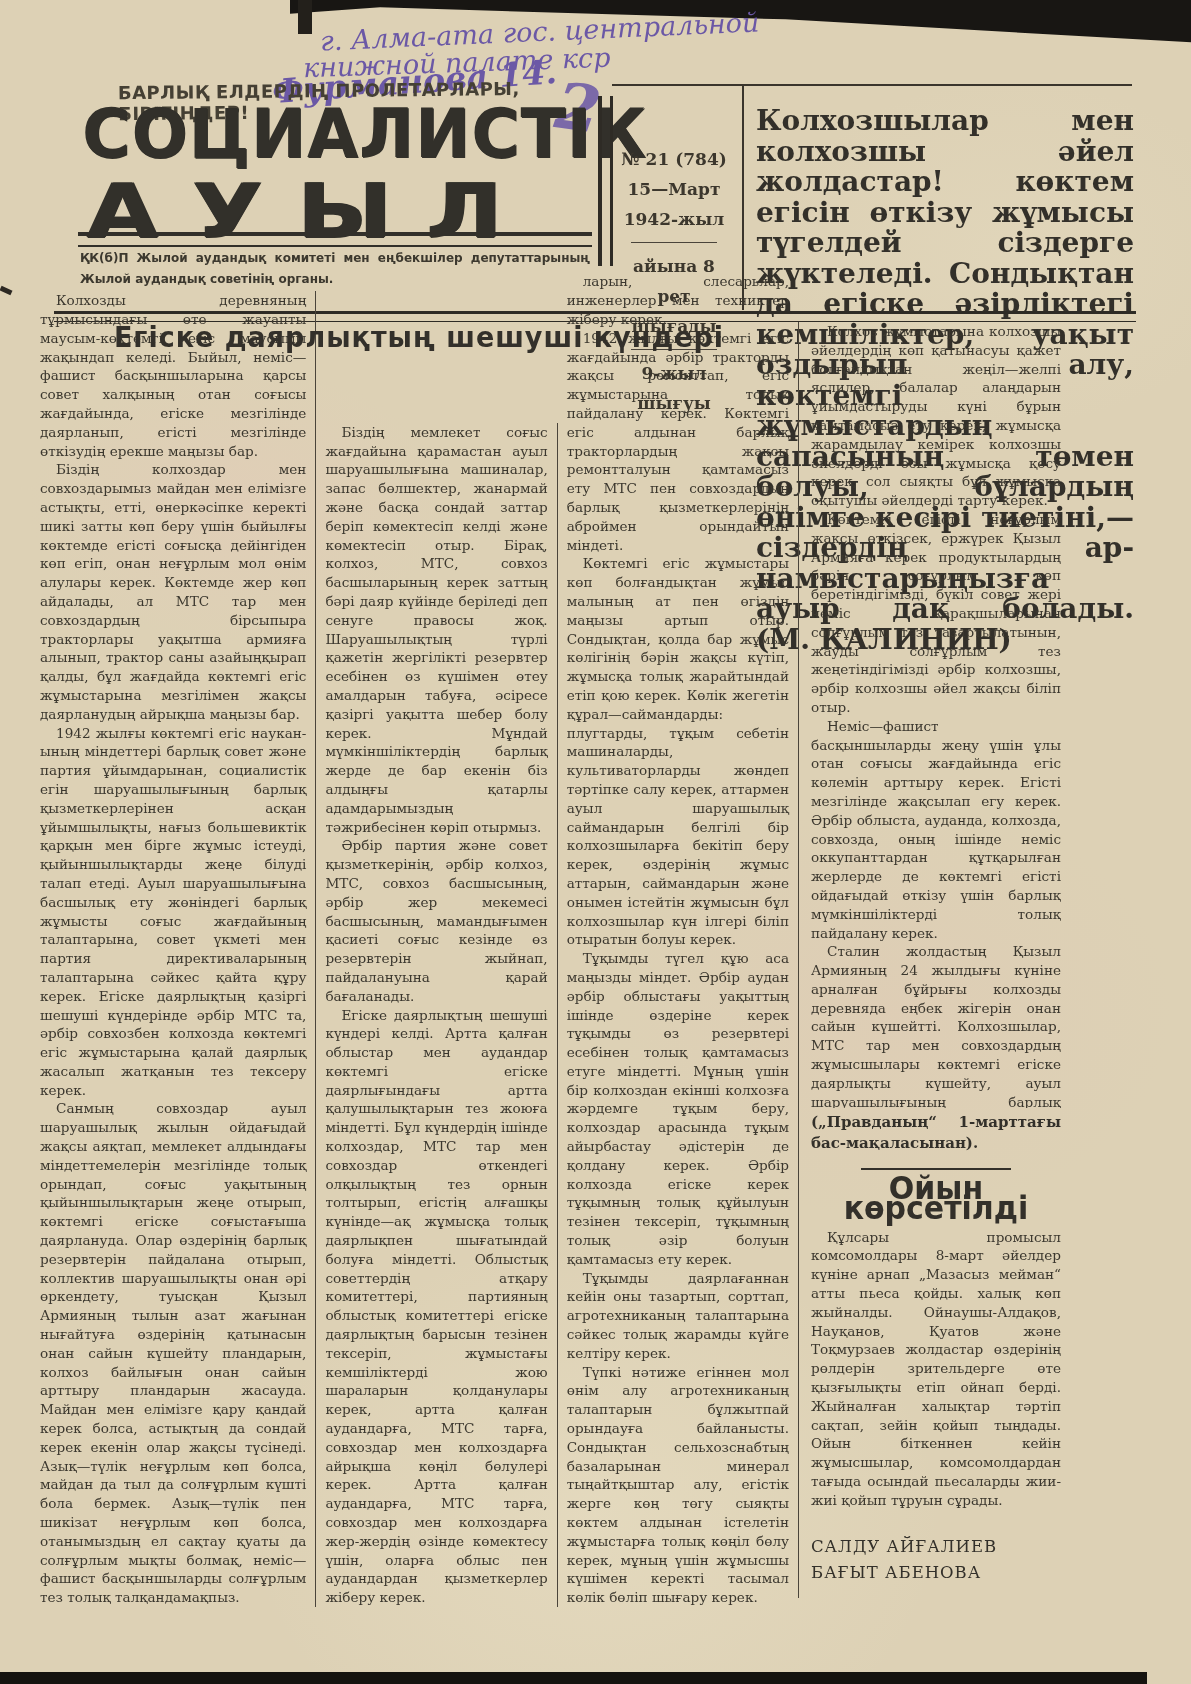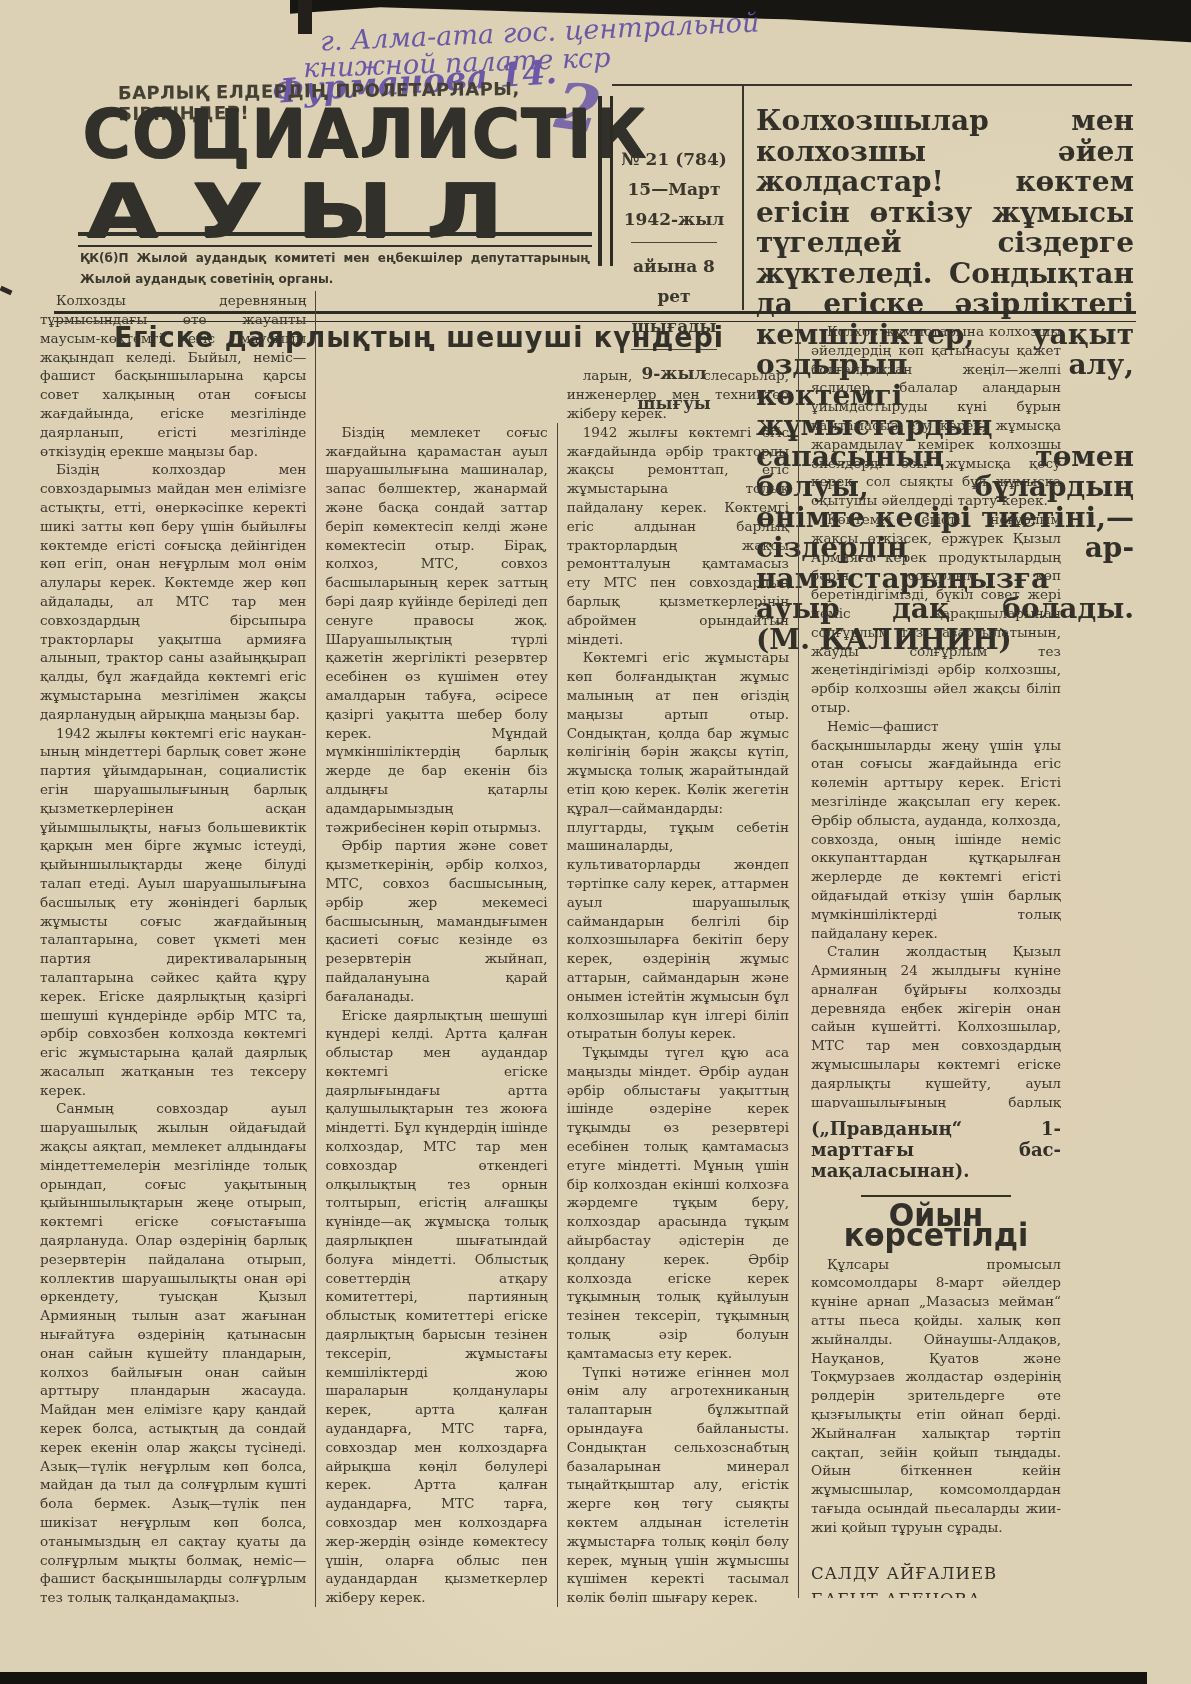--- a/index.html
+++ b/index.html
@@ -54,21 +54,21 @@
   .headline{margin:0;padding:0 0 6px 0;text-align:center;font-family:"DejaVu Sans",sans-serif;
     font-weight:bold;font-size:27px;letter-spacing:1px;color:#33302a;transform:scaleY(1.05);}
   .three-cols{display:flex;height:1248px;align-items:flex-end;}
   .col{overflow:hidden;text-align:justify;font-size:13.6px;line-height:18.8px;color:#3b372e;}
   .col p{margin:0;text-indent:16px;}
   .c1{width:278px;padding-right:9px;border-right:1.5px solid #4a443a;}
   .c2{width:232px;padding:0 9px;border-right:1.5px solid #4a443a;}
   .c3{width:232px;padding:0 9px;}
   .col4{width:250px;border-left:1.5px solid #4a443a;padding-left:12px;height:1276px;overflow:hidden;}
   .col4-main{height:786px;overflow:hidden;}
-  .attribution{font-weight:bold;font-size:18px;line-height:21px;margin-top:10px;color:#33302a;}
+  .attribution{font-weight:bold;font-size:15px;line-height:21px;margin-top:4px;color:#33302a;}
   .sec-divider{border:none;border-top:2.5px solid #33302a;width:150px;margin:14px auto 10px auto;}
   .sec-headline{margin:0 0 10px 0;text-align:center;font-family:"DejaVu Sans",sans-serif;
     font-weight:bold;font-size:30px;color:#33302a;transform:scaleY(1.05);}
   .signatures{margin-top:24px;font-weight:normal;font-size:16.5px;line-height:26px;
     letter-spacing:1px;padding-right:12px;color:#33302a;}
 </style>
 </head>
 <body>
 
 <div id="paper">
@@ -121,20 +121,21 @@
         <div class="col c2">
             <p>Біздің мемлекет соғыс жағдайына қарамастан ауыл шаруашылығына машиналар, запас бөлшектер, жанармай және басқа сондай заттар беріп көмектесіп келді және көмектесіп отыр. Бірақ, колхоз, МТС, совхоз басшыларының керек заттың бәрі даяр күйінде беріледі деп сенуге правосы жоқ. Шаруашылықтың түрлі қажетін жергілікті резервтер есебінен өз күшімен өтеу амалдарын табуға, әсіресе қазіргі уақытта шебер болу керек. Мұндай мүмкіншіліктердің барлық жерде де бар екенін біз алдыңғы қатарлы адамдарымыздың тәжрибесінен көріп отырмыз.</p>
             <p>Әрбір партия және совет қызметкерінің, әрбір колхоз, МТС, совхоз басшысының, әрбір жер мекемесі басшысының, мамандығымен қасиеті соғыс кезінде өз резервтерін жыйнап, пайдалануына қарай бағаланады.</p>
             <p>Егіске даярлықтың шешуші күндері келді. Артта қалған облыстар мен аудандар көктемгі егіске даярлығындағы артта қалушылықтарын тез жоюға міндетті. Бұл күндердің ішінде колхоздар, МТС тар мен совхоздар өткендегі олқылықтың тез орнын толтырып, егістің алғашқы күнінде—ақ жұмысқа толық даярлықпен шығатындай болуға міндетті. Облыстық советтердің атқару комитеттері, партияның облыстық комитеттері егіске даярлықтың барысын тезінен тексеріп, жұмыстағы кемшіліктерді жою шараларын қолданулары керек, артта қалған аудандарға, МТС тарға, совхоздар мен колхоздарға айрықша көңіл бөлулері керек. Артта қалған аудандарға, МТС тарға, совхоздар мен колхоздарға жер-жердің өзінде көмектесу үшін, оларға облыс пен аудандардан қызметкерлер жіберу керек.</p>
           </div>
         <div class="col c3">
             <p>ларын, слесарьлар, инженерлер мен техниктер жіберу керек.</p>
             <p>1942 жылғы көктемгі егіс жағдайында әрбір тракторды жақсы ремонттап, егіс жұмыстарына толық пайдалану керек. Көктемгі егіс алдынан барлық тракторлардың жақсы ремонтталуын қамтамасыз ету МТС пен совхоздардың барлық қызметкерлерінің аброймен орындайтын міндеті.</p>
             <p>Көктемгі егіс жұмыстары көп болғандықтан жұмыс малының ат пен өгіздің маңызы артып отыр. Сондықтан, қолда бар жұмыс көлігінің бәрін жақсы күтіп, жұмысқа толық жарайтындай етіп қою керек. Көлік жегетін құрал—саймандарды: плугтарды, тұқым себетін машиналарды, культиваторларды жөндеп тәртіпке салу керек, аттармен ауыл шаруашылық саймандарын белгілі бір колхозшыларға бекітіп беру керек, өздерінің жұмыс аттарын, саймандарын және онымен істейтін жұмысын бұл колхозшылар күн ілгері біліп отыратын болуы керек.</p>
             <p>Тұқымды түгел құю аса маңызды міндет. Әрбір аудан әрбір облыстағы уақыттың ішінде өздеріне керек тұқымды өз резервтері есебінен толық қамтамасыз етуге міндетті. Мұның үшін бір колхоздан екінші колхозға жәрдемге тұқым беру, колхоздар арасында тұқым айырбастау әдістерін де қолдану керек. Әрбір колхозда егіске керек тұқымның толық құйылуын тезінен тексеріп, тұқымның толық әзір болуын қамтамасыз ету керек.</p>
+            <p>Тұқымды даярлағаннан кейін оны тазартып, сорттап, агротехниканың талаптарына сәйкес толық жарамды күйге келтіру керек.</p>
             <p>Түпкі нәтиже егіннен мол өнім алу агротехниканың талаптарын бұлжытпай орындауға байланысты. Сондықтан сельхозснабтың базаларынан минерал тыңайтқыштар алу, егістік жерге көң төгу сыяқты көктем алдынан істелетін жұмыстарға толық көңіл бөлу керек, мұның үшін жұмысшы күшімен керекті тасымал көлік бөліп шығару керек.</p>
           </div>
       </div>
     </div>
     <div class="col col4">
       <div class="col4-main">
           <p>Колхоз жұмыстарына колхозшы әйелдердің көп қатынасуы қажет болғандықтан жеңіл—желпі яслилер, балалар алаңдарын ұйымдастыруды күні бұрын қамтамасыз ету керек, жұмысқа жарамдылау кемірек колхозшы әйелдерді осы жұмысқа қосу керек, сол сыяқты бұл жұмысқа оқытушы әйелдерді тарту керек.</p>
           <p>Көктемгі егісті неғұрлым жақсы өткізсек, ержүрек Қызыл Армияға керек продуктылардың бәрін соғұрлым көп беретіндігімізді, бүкіл совет жері неміс қарақшыларынан солғұрлым тез тазартылатынын, жауды солғұрлым тез жеңетіндігімізді әрбір колхозшы, әрбір колхозшы әйел жақсы біліп отыр.</p>
           <p>Неміс—фашист басқыншыларды жеңу үшін ұлы отан соғысы жағдайында егіс көлемін арттыру керек. Егісті мезгілінде жақсылап егу керек. Әрбір облыста, ауданда, колхозда, совхозда, оның ішінде неміс оккупанттардан құтқарылған жерлерде де көктемгі егісті ойдағыдай өткізу үшін барлық мүмкіншіліктерді толық пайдалану керек.</p>
           <p>Сталин жолдастың Қызыл Армияның 24 жылдығы күніне арналған бұйрығы колхозды деревняда еңбек жігерін онан сайын күшейтті. Колхозшылар, МТС тар мен совхоздардың жұмысшылары көктемгі егіске даярлықты күшейту, ауыл шаруашылығының барлық салаларын онан сайын нығайту жөнінде нақтылы міндеттемелер алуда.</p>

